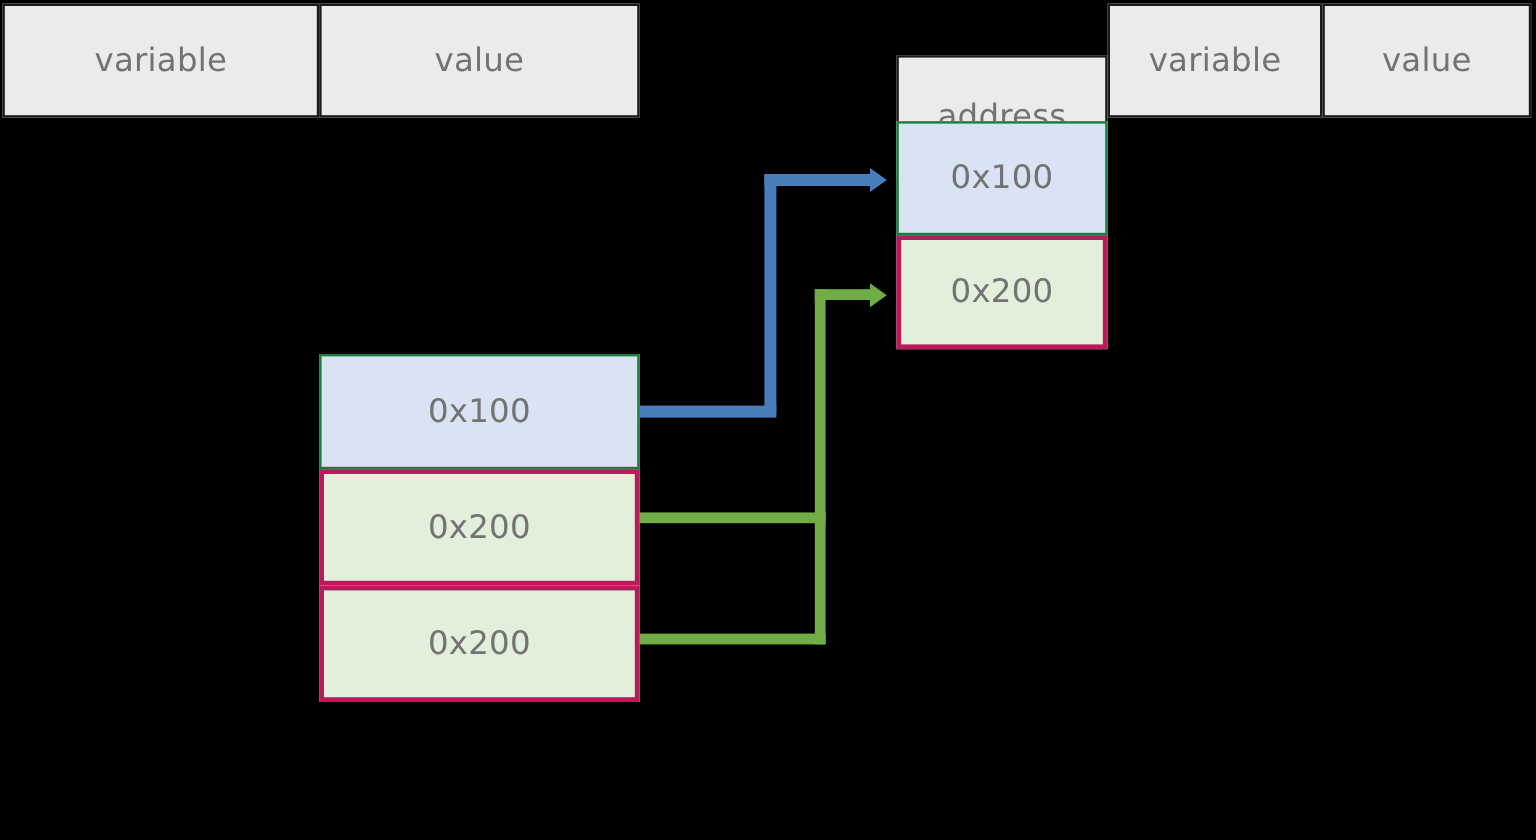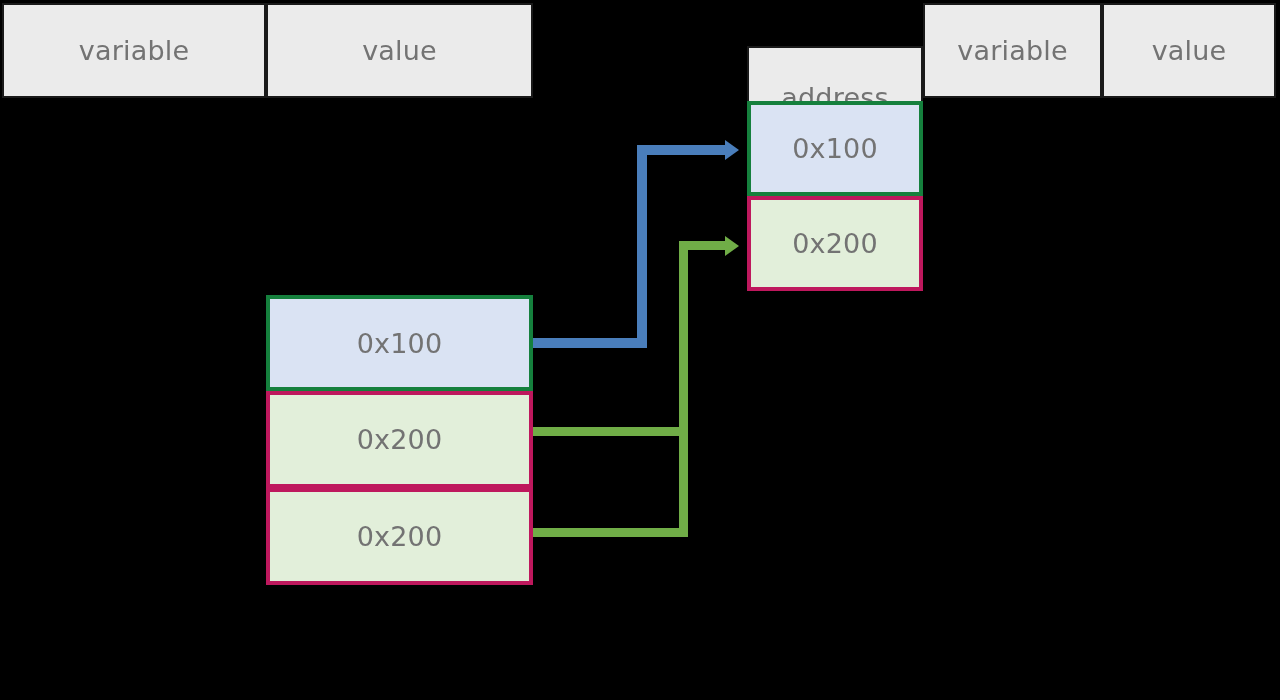--- a/index.html
+++ b/index.html
@@ -30,21 +30,21 @@
     white-space: nowrap;
   }
 
   .hdr {
     background: #EBEBEB;
     border: 2px solid #1A1A1A;
   }
 
   .val-blue {
     background: #DAE3F3;
-    border: 4px solid #15803d;
+    border: 2px solid #15803d;
   }
 
   .val-green {
     background: #E2EFDA;
     border: 4px solid #be185d;
   }
   .h-blue, .v-blue {
     position: absolute;
     background: #4A7EBB;
   }

